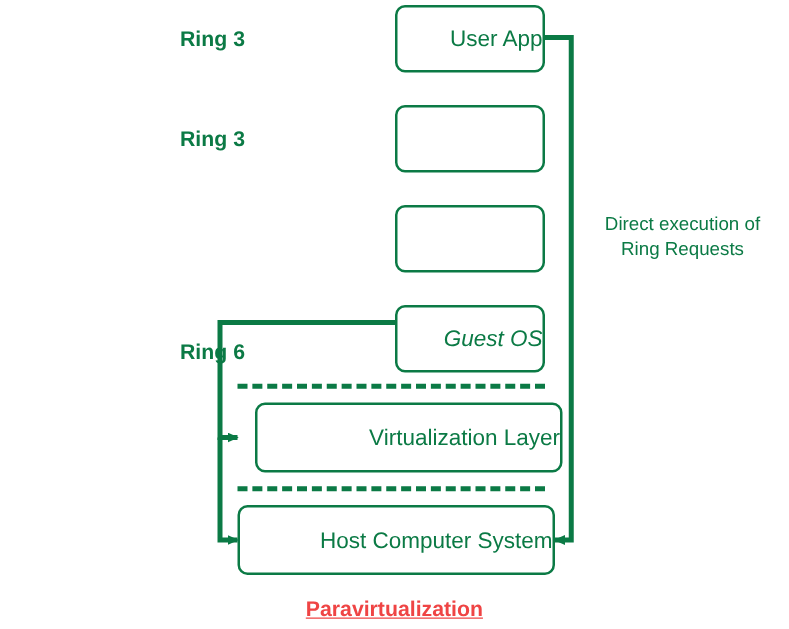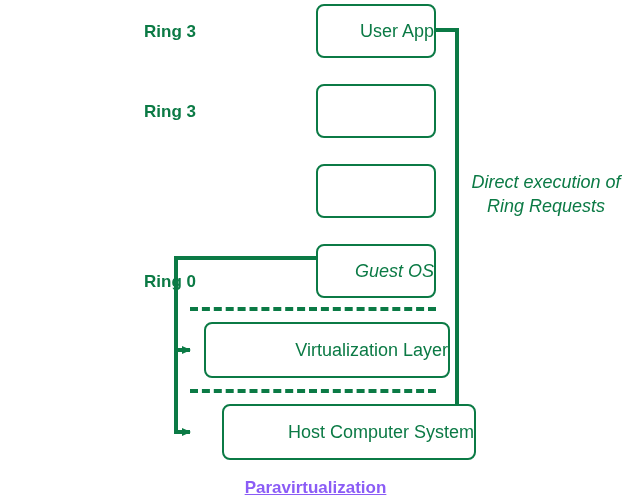--- a/index.html
+++ b/index.html
@@ -36,32 +36,31 @@
     font-size: 18px;
     color: #0b7a45;
   }
   .dashed {
     position: absolute;
     border-top: 4px dashed #0b7a45;
     height: 0;
   }
   .side-text {
     position: absolute;
-    font-size: 18px;
+    font-size: 15px;
     color: #0b7a45;
     line-height: 1.35;
-    font-style: italic;
   }
   .side-text.right { text-align: center; }
   .side-text.left { text-align: center; }
   .caption {
     position: absolute;
     font-weight: bold;
     font-size: 17px;
-    color: #8b5cf6;
+    color: #ef4444;
     text-decoration: underline;
     text-align: center;
     width: 100%;
   }
   svg.connectors {
     position: absolute;
     left: 0;
     top: 0;
     width: 631px;
     height: 503px;
@@ -97,34 +96,34 @@
 
   <div class="ring-label" style="left:95px; top:102px;">Ring 3</div>
   <div class="box" style="left:316px; top:84px; width:120px; height:54px;">
     <span></span>
   </div>
 
   <div class="box" style="left:316px; top:164px; width:120px; height:54px;">
     <span></span>
   </div>
 
-  <div class="ring-label" style="left:95px; top:272px;">Ring 0</div>
+  <div class="ring-label" style="left:95px; top:272px;">Ring 6</div>
   <div class="box" style="left:316px; top:244px; width:120px; height:54px;font-style:italic;">
     <span>Guest OS</span>
   </div>
 
   <div class="dashed" style="left:190px; top:307px; width:246px;"></div>
 
   <div class="box" style="left:204px; top:322px; width:246px; height:56px;">
     <span>Virtualization Layer</span>
   </div>
 
   <div class="dashed" style="left:190px; top:389px; width:246px;"></div>
 
-  <div class="box" style="left:190px; top:404px; width:254px; height:56px;margin-left:32px;">
+  <div class="box" style="left:190px; top:404px; width:254px; height:56px;">
     <span>Host Computer System</span>
   </div>
 
   <div class="side-text right" style="left:466px; top:170px; width:160px;">
     <div>Direct execution of</div>
     <div>Ring Requests</div>
   </div>
 
   <div class="side-text left" style="left:8px; top:320px; width:172px;">
   </div>

